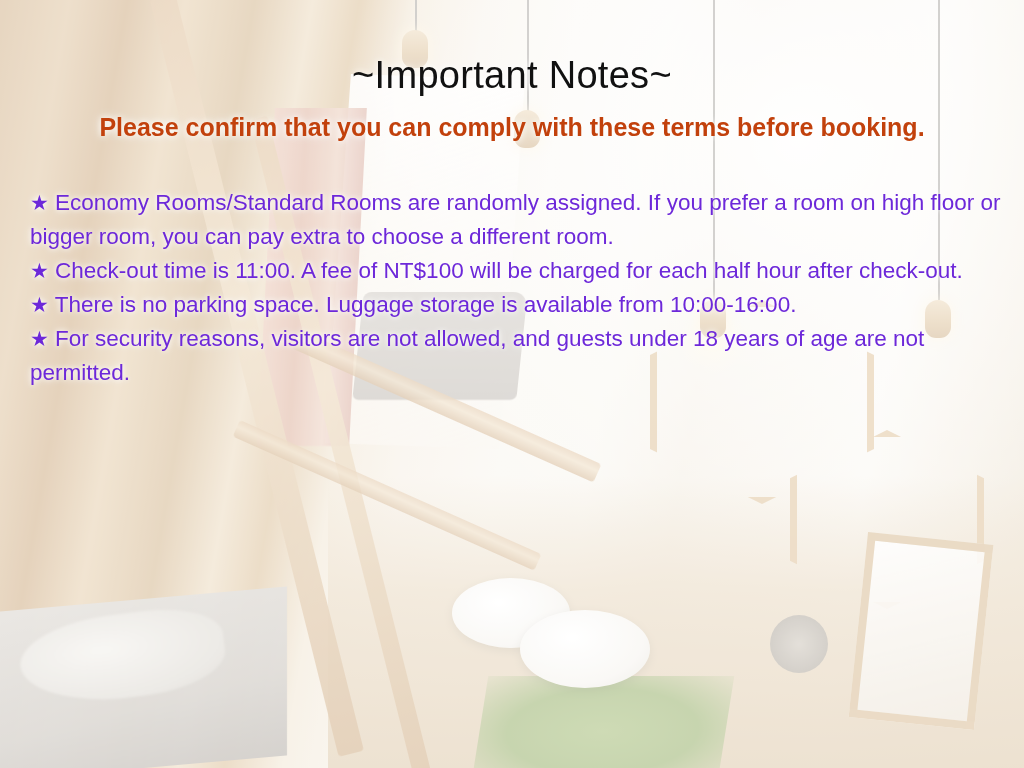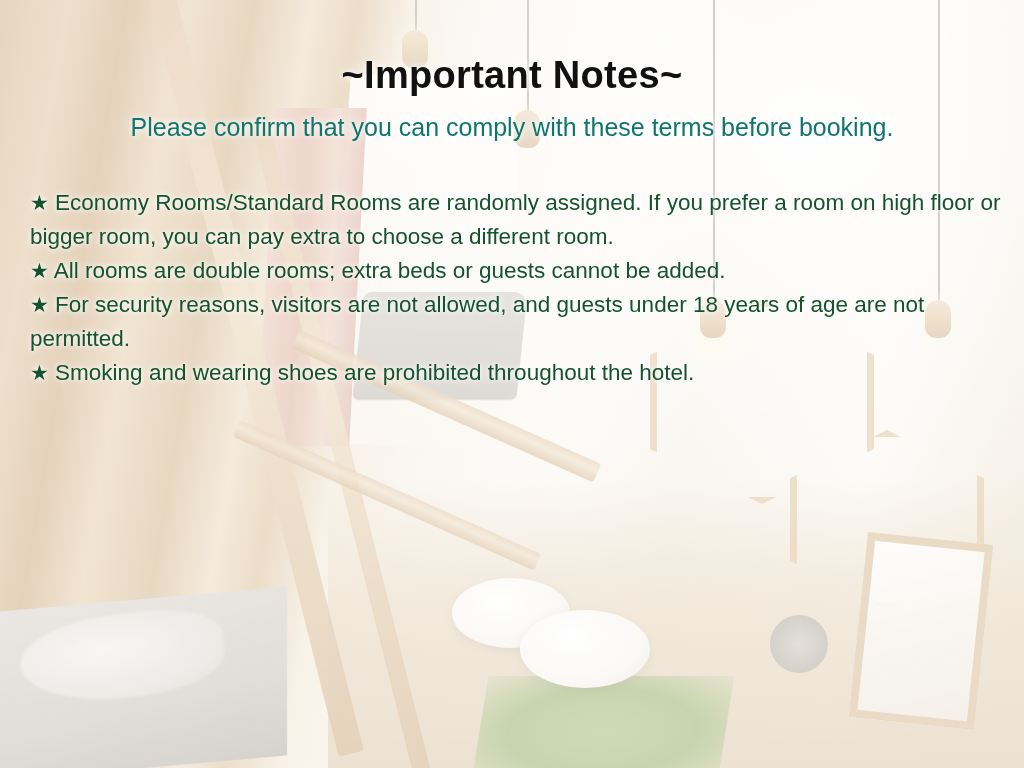--- a/index.html
+++ b/index.html
@@ -194,44 +194,44 @@
     inset: 0;
     padding: 0;
   }
   .title {
     position: absolute;
     top: 54px;
     left: 0;
     width: 100%;
     text-align: center;
     font-size: 38px;
-    font-weight: bold;
+    font-weight: normal;
     color: #111111;
     letter-spacing: 0.3px;
     text-shadow: 0 0 6px rgba(255,255,255,0.95), 0 0 14px rgba(255,255,255,0.8);
   }
   .subtitle {
     position: absolute;
     top: 113px;
     left: 0;
     width: 100%;
     text-align: center;
     font-size: 25px;
-    font-weight: normal;
-    color: #0f766e;
+    font-weight: bold;
+    color: #c2410c;
     text-shadow: 0 0 6px rgba(255,255,255,0.95), 0 0 12px rgba(255,255,255,0.8);
   }
   .notes {
     position: absolute;
     top: 186px;
     left: 30px;
     width: 975px;
     font-size: 22.5px;
     line-height: 34px;
-    color: #14532d;
+    color: #6d28d9;
     text-shadow: 0 0 5px rgba(255,255,255,0.95), 0 0 10px rgba(255,255,255,0.85);
   }
   .note-line {
     margin: 0 0 0 0;
     padding: 0;
     white-space: normal;
   }
   .bullet {
     display: inline;
     font-size: 21px;
@@ -283,25 +283,25 @@
   <div class="content">
     <div class="title">~Important Notes~</div>
     <div class="subtitle">Please confirm that you can comply with these terms before booking.</div>
     <div class="notes">
       <p class="note-line">
         <span class="bullet">★</span>
         <span>Economy Rooms/Standard Rooms are randomly assigned. If you prefer a room on high floor or bigger room, you can pay extra to choose a different room.</span>
       </p>
       <p class="note-line">
         <span class="bullet">★</span>
-        <span>All rooms are double rooms; extra beds or guests cannot be added.</span>
+        <span>Check-out time is 11:00. A fee of NT$100 will be charged for each half hour after check-out.</span>
+      </p>
+      <p class="note-line">
+        <span class="bullet">★</span>
+        <span>There is no parking space. Luggage storage is available from 10:00-16:00.</span>
       </p>
       <p class="note-line">
         <span class="bullet">★</span>
         <span>For security reasons, visitors are not allowed, and guests under 18 years of age are not permitted.</span>
       </p>
-      <p class="note-line">
-        <span class="bullet">★</span>
-        <span>Smoking and wearing shoes are prohibited throughout the hotel.</span>
-      </p>
     </div>
   </div>
 </div>
 
 </body></html>

